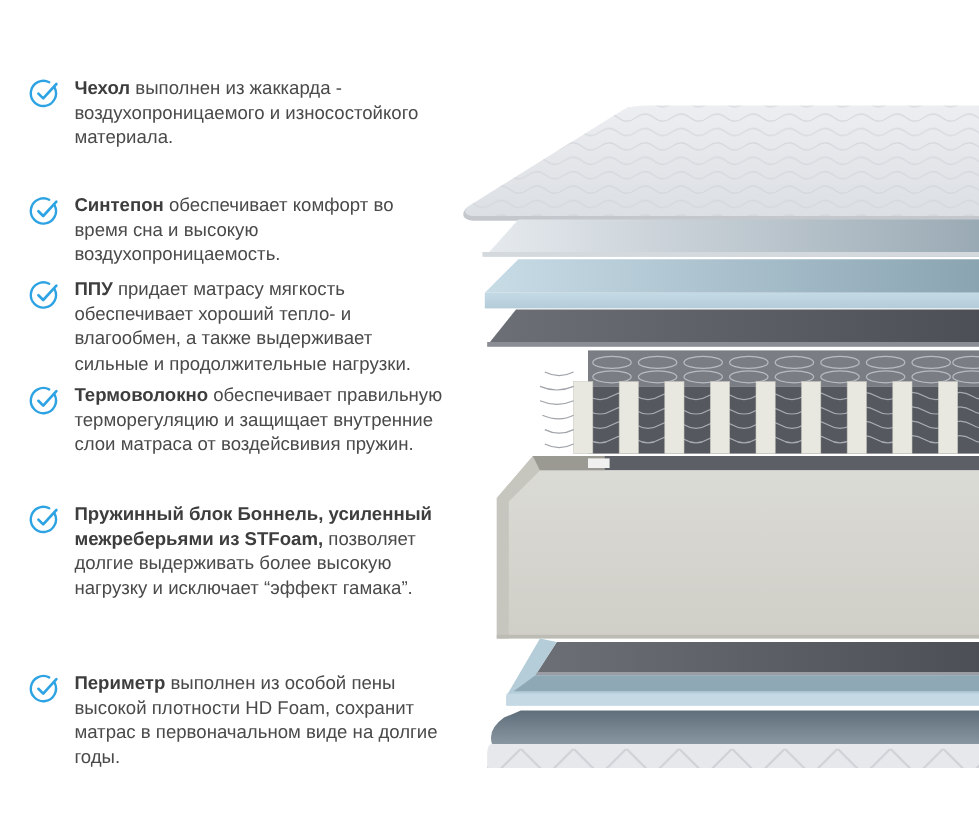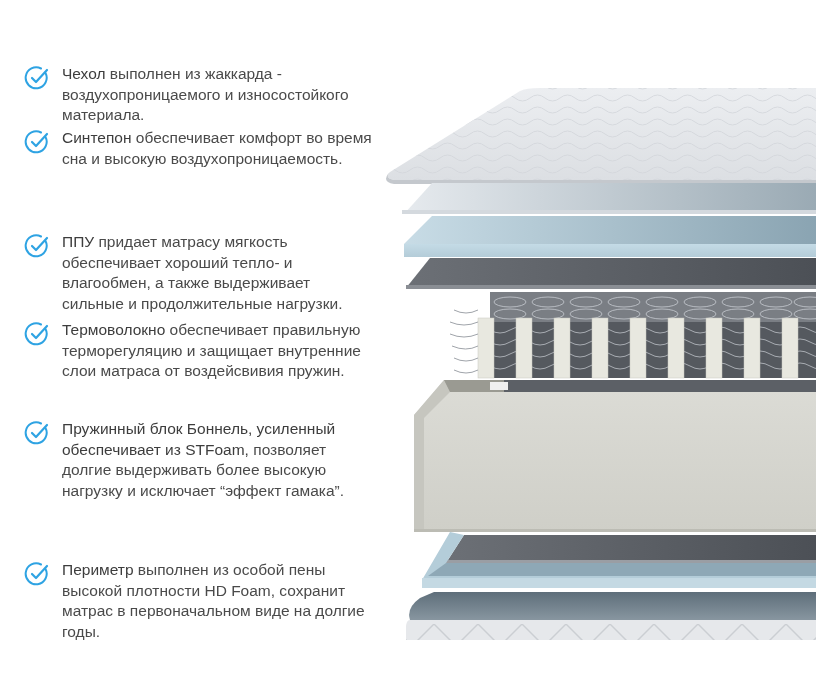--- a/index.html
+++ b/index.html
@@ -2,24 +2,24 @@
 <html><head>
 <meta charset="utf-8">
 <style>
   html, body { margin:0; padding:0; }
   body {
     width:816px; height:700px; background:#ffffff; position:relative; overflow:hidden;
     font-family:"Liberation Sans", sans-serif;
   }
   .features { position:absolute; left:24px; top:64px; width:350px; }
   .feature { position:relative; padding-left:38px; color:#4a4a4a; font-size:15.5px; line-height:20.5px; }
-  .feature b { color:#3d3d3d; font-weight:normal; }
+  .feature b { color:#3d3d3d; font-weight:bold; }
   .check { position:absolute; left:0; top:1px; width:26px; height:26px; }
   .f1 { position:absolute; top:0; }
-  .f2 { position:absolute; top:64px; }
+  .f2 { position:absolute; top:98px; }
   .f3 { position:absolute; top:168px; }
   .f4 { position:absolute; top:256px; }
   .f5 { position:absolute; top:355px; }
   .f6 { position:absolute; top:496px; }
   .mattress { position:absolute; left:380px; top:80px; width:436px; height:560px; }
 </style>
 </head>
 <body>
 
 <div class="features">
@@ -49,21 +49,21 @@
         <path d="M21.5 8 A10.5 10.5 0 1 1 17 3.5" fill="none" stroke="#2ea3e3" stroke-width="2" stroke-linecap="round"></path>
         <path d="M8 13 L12 17 L23 5" fill="none" stroke="#2ea3e3" stroke-width="2.2" stroke-linecap="round" stroke-linejoin="round"></path>
       </svg>
     <b>Термоволокно</b><span> обеспечивает правильную терморегуляцию и защищает внутренние слои матраса от воздейсвивия пружин.</span>
   </div>
   <div class="feature f5">
     <svg class="check" viewBox="0 0 26 26">
         <path d="M21.5 8 A10.5 10.5 0 1 1 17 3.5" fill="none" stroke="#2ea3e3" stroke-width="2" stroke-linecap="round"></path>
         <path d="M8 13 L12 17 L23 5" fill="none" stroke="#2ea3e3" stroke-width="2.2" stroke-linecap="round" stroke-linejoin="round"></path>
       </svg>
-    <b>Пружинный блок Боннель, усиленный обеспечивает из STFoam,</b><span> позволяет долгие выдерживать более высокую нагрузку и исключает “эффект гамака”.</span>
+    <b>Пружинный блок Боннель, усиленный межреберьями из STFoam,</b><span> позволяет долгие выдерживать более высокую нагрузку и исключает “эффект гамака”.</span>
   </div>
   <div class="feature f6">
     <svg class="check" viewBox="0 0 26 26">
         <path d="M21.5 8 A10.5 10.5 0 1 1 17 3.5" fill="none" stroke="#2ea3e3" stroke-width="2" stroke-linecap="round"></path>
         <path d="M8 13 L12 17 L23 5" fill="none" stroke="#2ea3e3" stroke-width="2.2" stroke-linecap="round" stroke-linejoin="round"></path>
       </svg>
     <b>Периметр</b><span> выполнен из особой пены высокой плотности HD Foam, сохранит матрас в первоначальном виде на долгие годы.</span>
   </div>
 </div>
 

